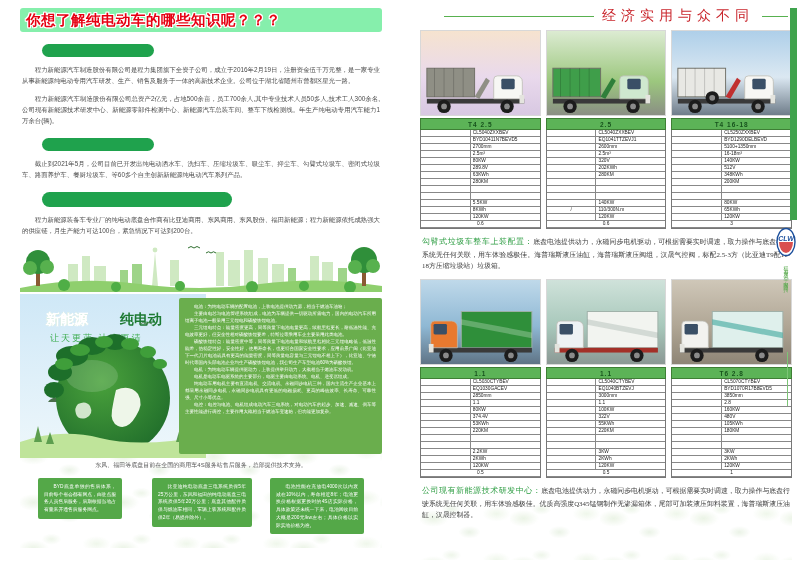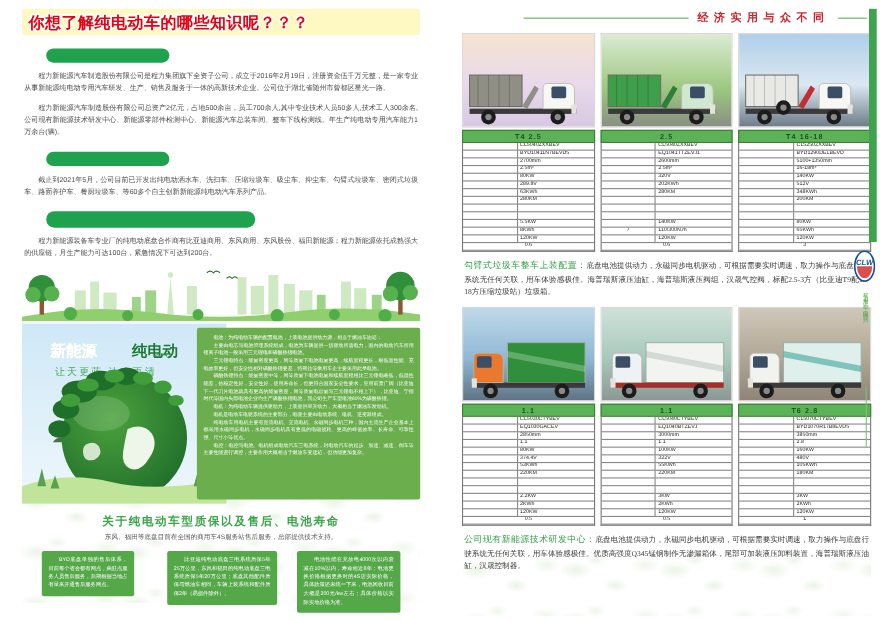--- a/index.html
+++ b/index.html
@@ -11,21 +11,21 @@
   .leaf-strip { position:absolute; pointer-events:none; opacity:.5;
     background-image:
       radial-gradient(ellipse 22px 12px at 15% 40%, rgba(140,190,110,.35), transparent 70%),
       radial-gradient(ellipse 16px 9px at 55% 70%, rgba(120,175,95,.30), transparent 70%),
       radial-gradient(ellipse 20px 11px at 85% 30%, rgba(150,200,120,.30), transparent 70%),
       radial-gradient(ellipse 14px 8px at 35% 20%, rgba(130,185,100,.28), transparent 70%);
     background-size:90px 46px; background-repeat:repeat; }
 
   
   .left-page { position:absolute; left:20px; top:8px; width:362px; height:550px; }
-  .title-bar { height:24px; background:#fef9c3; border-radius:3px; display:flex; align-items:center; padding-left:6px; }
+  .title-bar { height:24px; background:#86efac; border-radius:3px; display:flex; align-items:center; padding-left:6px; }
   .title-text { font-size:14.5px; font-weight:bold; color:#e60012; letter-spacing:.5px;
     text-shadow:-1px -1px 0 #fff,1px -1px 0 #fff,-1px 1px 0 #fff,1px 1px 0 #fff,0 -1px 0 #fff,0 1px 0 #fff,-1px 0 0 #fff,1px 0 0 #fff; }
   .pill { background:#1fa24d; border-radius:8px; height:13px; width:112px; margin:12px 0 0 22px; }
   .pill.wide { width:190px; height:15px; }
   p.intro { font-size:6.4px; line-height:1.72; color:#4a4a4a; text-align:justify;
             text-indent:2em; margin:7px 2px 0 2px; }
   .cityscape { margin-top:6px; width:362px; height:50px; }
   .globe-row { display:flex; gap:6px; margin-top:2px; height:164px; }
   .globe-art { width:153px; height:164px; flex:none; }
   .tech-panel { flex:1; background:#6aae4d; border-radius:2px; padding:6px 6px; overflow:hidden;
@@ -40,21 +40,21 @@
   .wbox.b1 { width:84px; margin-right:30px; }
   .wbox.b2 { width:100px; margin-right:18px; }
   .wbox.b3 { width:94px; }
 
   
   .right-page { position:absolute; left:420px; top:6px; width:372px; height:556px; }
   .slogan-row { display:flex; align-items:center; justify-content:flex-end; gap:8px; height:12px; margin-top:4px; padding-right:4px; }
   .slogan-line { height:1px; background:#58b14f; }
   .slogan-line.long { width:150px; }
   .slogan-line.short { width:26px; }
-  .slogan-text { font-family:"Liberation Serif", serif; font-size:10px; font-weight:bold;
+  .slogan-text { font-family:"Liberation Serif", serif; font-size:14px; font-weight:normal;
                  color:#c9252c; letter-spacing:5px; white-space:nowrap; }
   .truck-grid { display:grid; grid-template-columns:1fr 1fr 1fr; gap:5px; margin-top:8px; }
   .truck-cell { display:flex; flex-direction:column; }
   .photo { height:86px; border:1px solid #d8d8d8; overflow:hidden; position:relative; }
   .photo svg { position:absolute; left:0; top:0; width:100%; height:100%; }
   .photo-1 { background:linear-gradient(180deg,#f6e3cf 0%,#e9d9ec 55%,#d8c8e2 100%); }
   .photo-2 { background:linear-gradient(180deg,#dcebd2 0%,#9cc77e 60%,#8a8f84 100%); }
   .photo-3 { background:linear-gradient(180deg,#aecfe9 0%,#dbe8f2 55%,#6f7d8a 100%); }
   .photo-4 { background:linear-gradient(180deg,#bfd9ea 0%,#8fb8d4 55%,#5f7486 100%); }
   .photo-5 { background:linear-gradient(180deg,#cfe2da 0%,#a8c8bb 55%,#8b9894 100%); }
@@ -205,21 +205,20 @@
         <p>主要由电芯与电池管理系统组成，电池为车辆提供一切驱动所需电力，国内的电动汽车所用锂离子电池一般采用三元锂电和磷酸铁锂电池。</p>
         <p>三元锂电特点：能量密度更高，同等质量下电池电量更高，续航里程更长，耐低温性能、充电效率更好，但安全性相对磷酸铁锂要差，特斯拉等乘用车企主要采用此类电池。</p>
         <p>磷酸铁锂特点：能量密度中等，同等质量下电池电量和续航里程相比三元锂电略低，低温性能差，热稳定性好，安全性好，使用寿命长，也更符合国家安全性要求，应用前景广阔（比亚迪下一代刀片电池就具有更高的能量密度，同等质量电容量与三元锂电不相上下），比亚迪、宁德时代等国内头部电池企业均生产磷酸铁锂电池，我公司生产车型电池60%为磷酸铁锂。</p>
         <p>电机：为纯电动车辆提供驱动力，上装提供举升动力，大概相当于燃油车发动机。</p>
         <p>电机是电动车电驱系统的主要部分，电驱主要由电动系统、电机、逆变器组成。</p>
         <p>纯电动车用电机主要有直流电机、交流电机、永磁同步电机三种，国内主流生产企业基本上都采用永磁同步电机，永磁同步电机具有更低的电磁损耗、更高的峰值效率、长寿命、可靠性强、尺寸小等优点。</p>
         <p>电控：电控与电池、电机组成电动汽车三电系统，对电动汽车的起步、加速、减速、倒车等主要性能进行调控，主要作用大概相当于燃油车变速箱，但功能更加复杂。</p>
       </div>
   </div>
 
-  <div class="warranty-head">关于纯电动车型质保以及售后、电池寿命</div>
   <div class="warranty-sub">东风、福田等底盘目前在全国的商用车4S服务站售后服务，总部提供技术支持。</div>
 
   <div class="wboxes">
     <div class="wbox b1">BYD底盘单独的售后体系，目前每个省会都有网点，由驻点服务人员售后服务，后期根据当地占有量来开通售后服务网点。</div>
     <div class="wbox b2">比亚迪纯电动底盘三电系统质保5年25万公里，东风和福田的纯电动底盘三电系统质保5年20万公里；底盘其他配件质保与燃油车相同，车辆上装系统和配件质保2年（易损件除外）。</div>
     <div class="wbox b3">电池性能在充放电4000次以内衰减在10%以内，寿命相近8年；电池更换价格根据更换时的4S店实际价格，具体政策还未统一下来，电池回收目前大概是200元/kw左右；具体价格以实际实地价格为准。</div>
   </div>
 </div>
 
 <div class="right-page">

